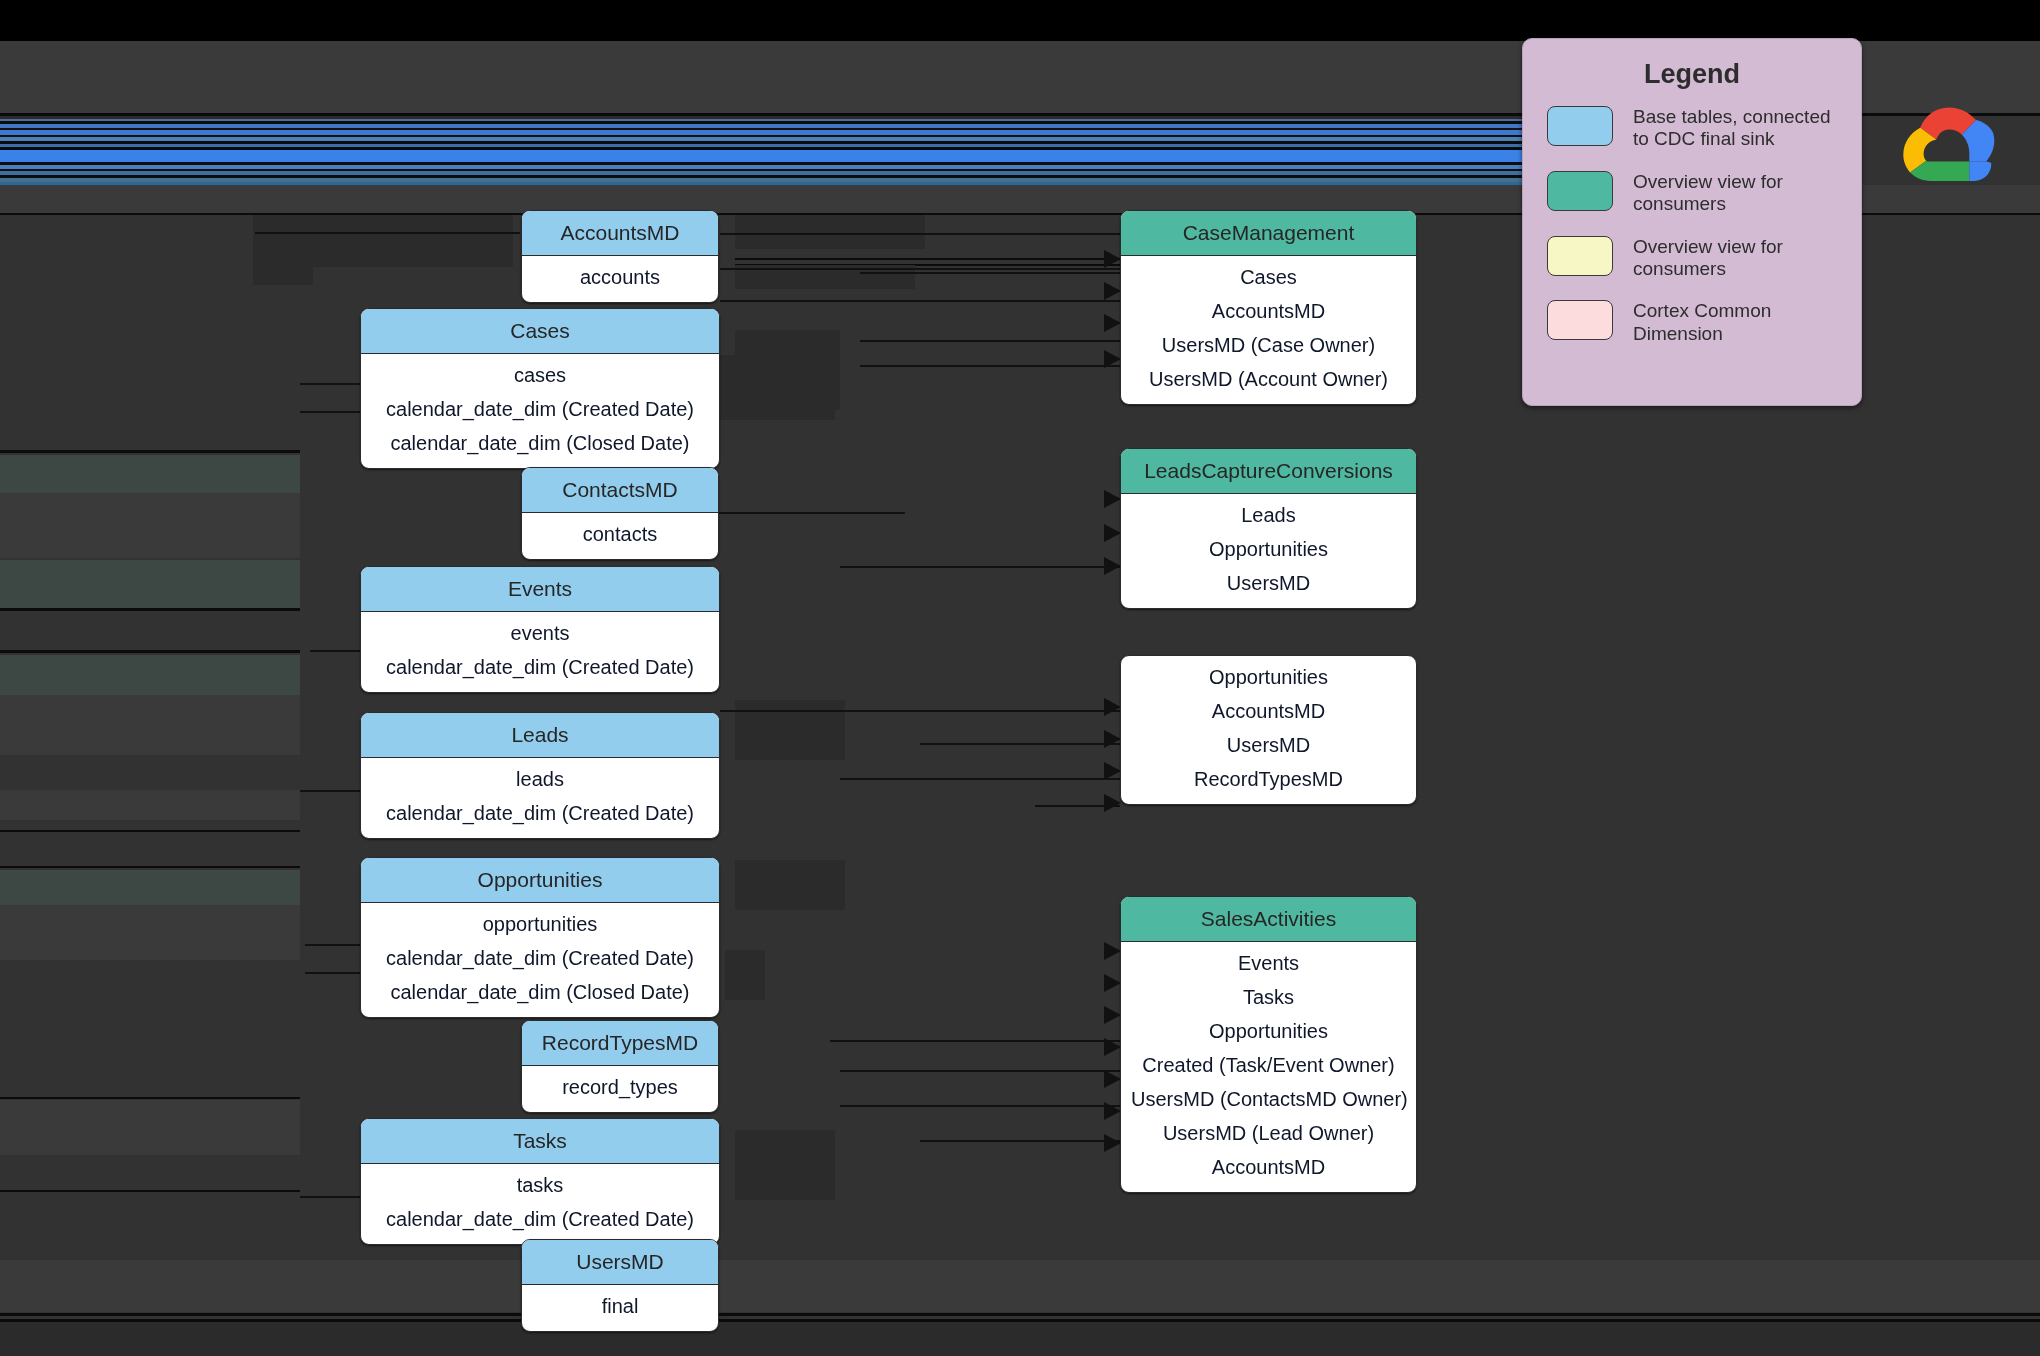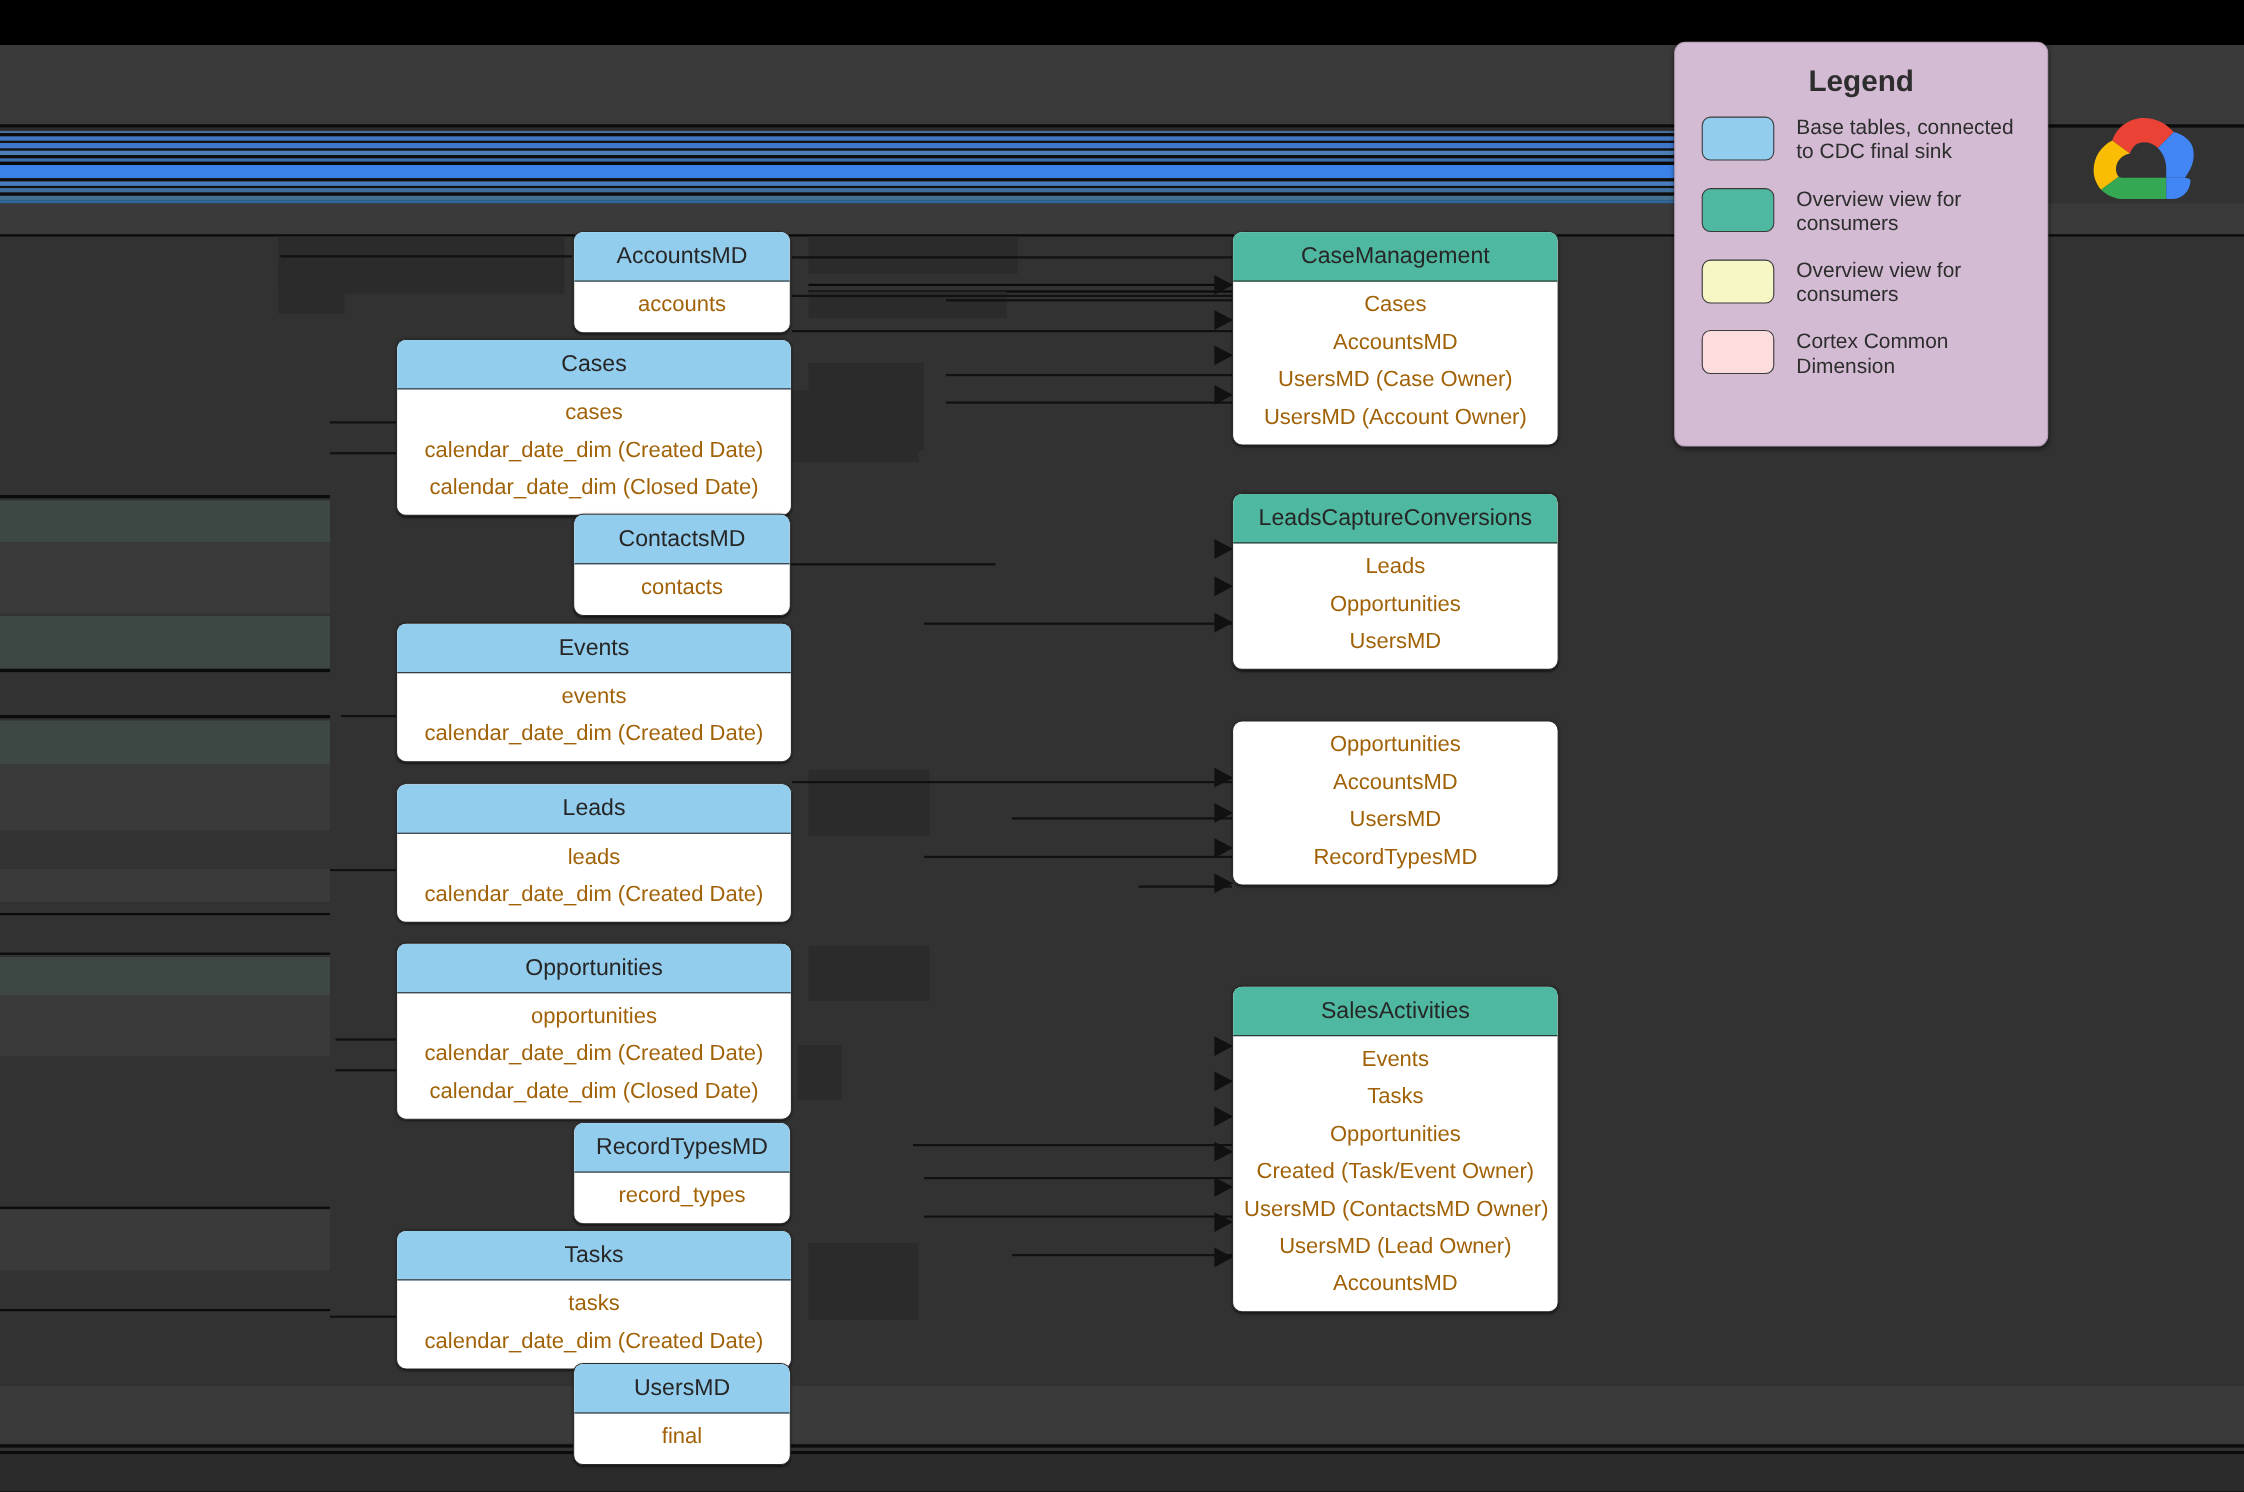--- a/index.html
+++ b/index.html
@@ -34,21 +34,21 @@
     color:#262626;
     line-height:1;
     padding:11px 8px 12px;
     border-bottom:1.3px solid #2b2b2b;
     white-space:nowrap;
   }
   .node .rows{padding:4px 8px 8px;}
   .node .row{
     text-align:center;
     font-size:20px;
-    color:#a16207;
+    color:#0f172a;
     line-height:1;
     padding:7px 2px;
     white-space:nowrap;
   }
   .node.empty .rows{min-height:26px;}
   .hdr-blue{background:#92cdee;}
   .hdr-teal{background:#4fb8a0;}
   .hdr-pink{background:#fcdcdc;}
 
   

